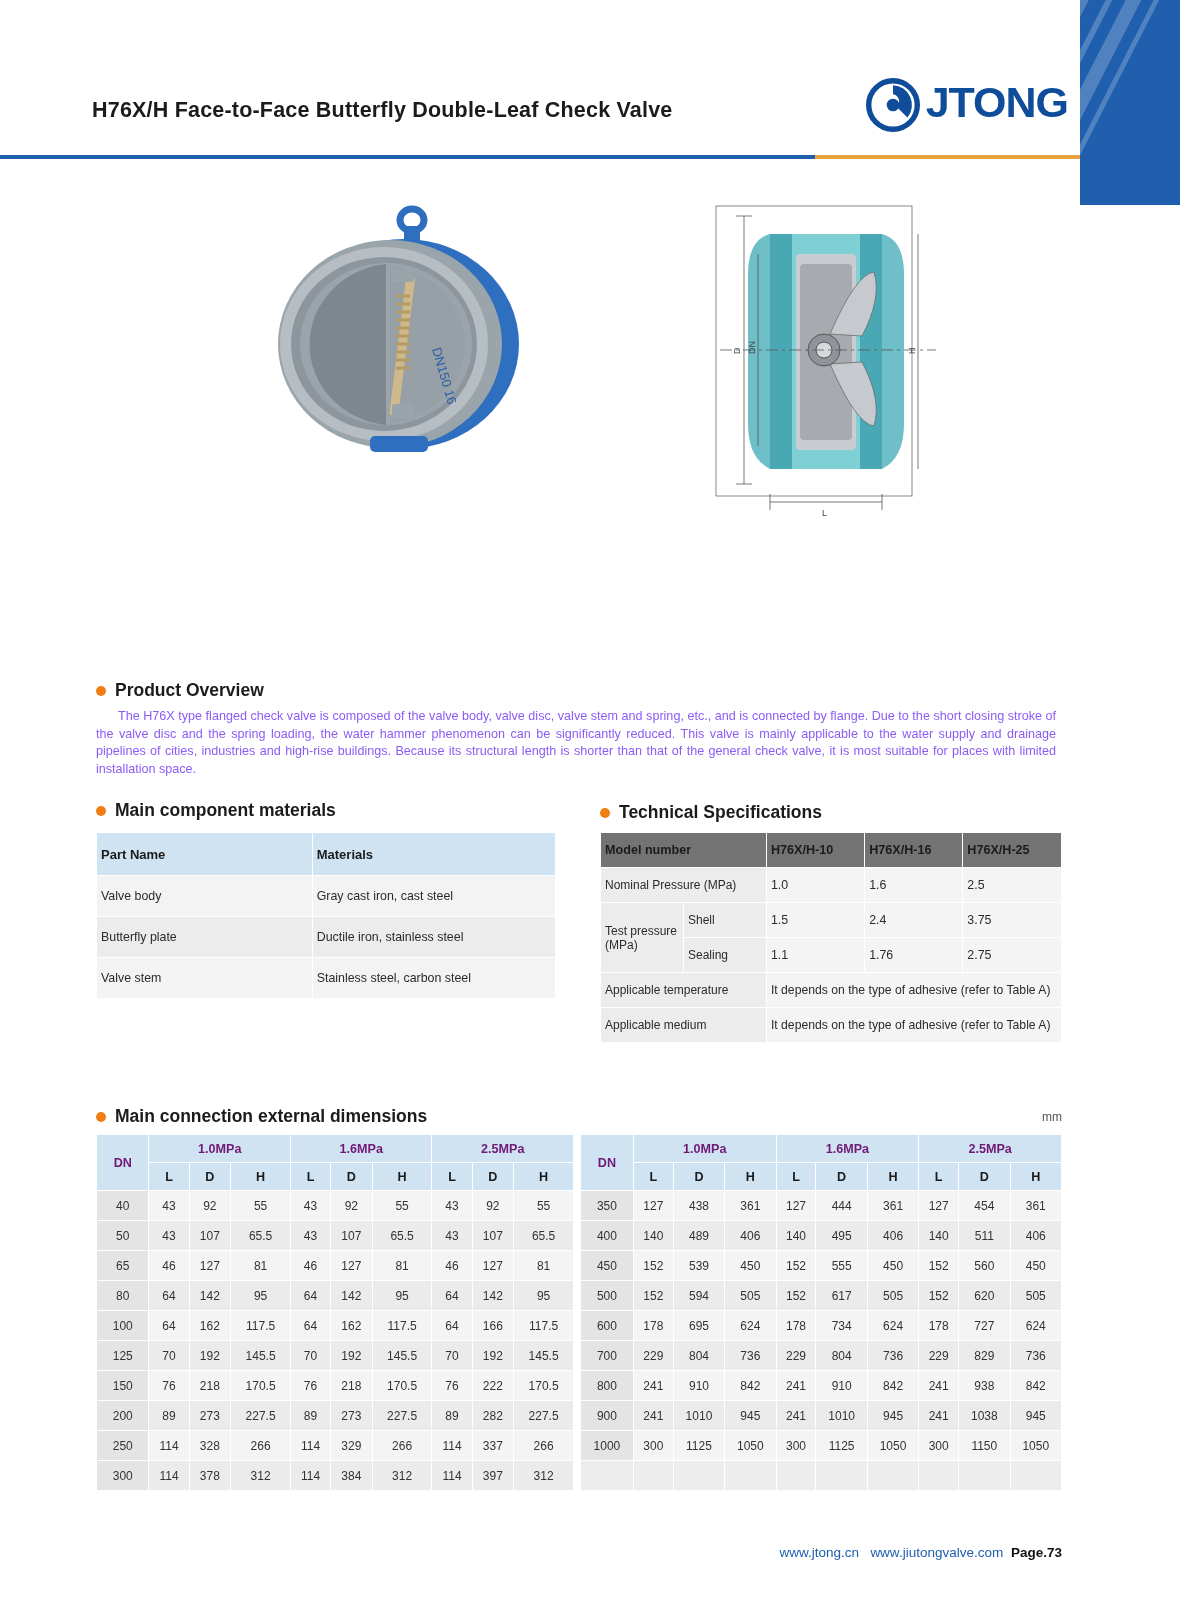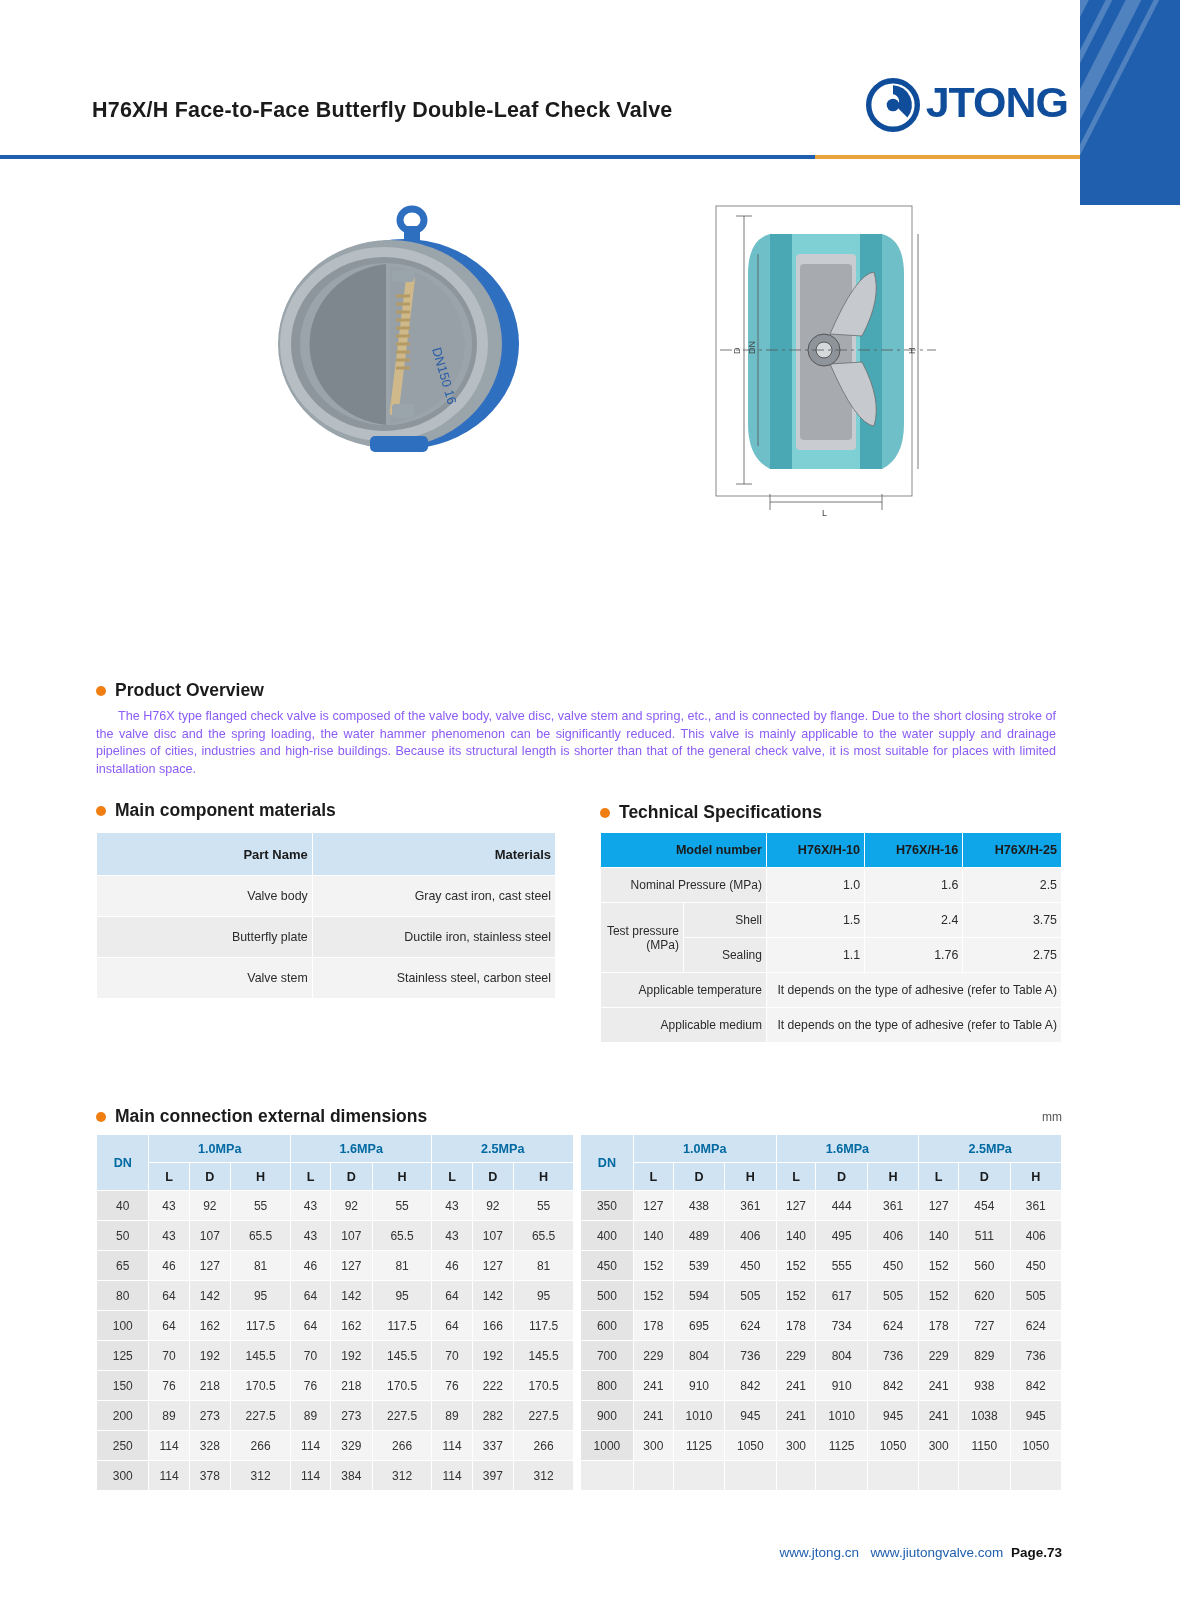--- a/index.html
+++ b/index.html
@@ -97,21 +97,21 @@
     position: absolute; left: 96px; top: 708px; width: 960px;
     font-size: 12.6px; line-height: 17.5px; text-align: justify;
     color: #8b5cf6;
   }
   .overview-text .indent { display:inline-block; width: 22px; }
 
   
   table { border-collapse: collapse; }
   .tbl td, .tbl th {
     border: 1px solid #ffffff;
-    text-align: right;
+    text-align: left;
     font-size: 12.4px;
     color: #2b2b2b;
     font-weight: normal;
     padding: 0 4px;
   }
 
   
   .materials-head { position: absolute; left: 96px; top: 800px; }
   .materials-tbl { position: absolute; left: 96px; top: 832px; width: 460px; }
   .materials-tbl table { width: 100%; }
@@ -121,21 +121,21 @@
   .materials-tbl td { height: 41px; }
   .materials-tbl tr:nth-child(odd of .body-row) td { background: #f2f2f2; }
   .materials-tbl .r1 td { background: #f3f3f3; }
   .materials-tbl .r2 td { background: #ececec; }
 
   
   .tech-head { position: absolute; left: 600px; top: 802px; }
   .tech-tbl { position: absolute; left: 600px; top: 832px; width: 462px; }
   .tech-tbl table { width: 100%; }
   .tech-tbl th {
-    background: #0ea5e9; height: 35px; font-weight: bold; font-size: 12.6px; color:#1b1b1b;
+    background: #737373; height: 35px; font-weight: bold; font-size: 12.6px; color:#1b1b1b;
   }
   .tech-tbl td { height: 35px; }
   .tech-tbl .lbl { background: #ececec; font-size: 12px; }
   .tech-tbl .val { background: #f4f4f4; }
   .tech-tbl .wide { background: #f4f4f4; font-size: 12.2px; }
 
   
   .dims-head { position: absolute; left: 96px; top: 1106px; }
   .mm-label { position: absolute; right: 118px; top: 1110px; font-size: 12px; color:#555; }
 
@@ -144,21 +144,21 @@
   .dims-left table, .dims-right table { width: 100%; }
   .dims-left th, .dims-right th,
   .dims-left td, .dims-right td {
     border: 1px solid #ffffff;
     text-align: center;
     font-size: 12px;
     color: #333;
     font-weight: normal;
     height: 30px;
   }
-  .dims-left .hdr1 th, .dims-right .hdr1 th { background:#cfe3f3; font-weight:bold; font-size:12.6px; color:#0369a1; height: 28px;}
+  .dims-left .hdr1 th, .dims-right .hdr1 th { background:#cfe3f3; font-weight:bold; font-size:12.6px; color:#701a75; height: 28px;}
   .dims-left .hdr2 th, .dims-right .hdr2 th { background:#cfe3f3; font-weight:bold; font-size:12.6px; color:#1b1b1b; height: 28px;}
   .dims-left td.odd, .dims-right td.odd { background:#f4f4f4; }
   .dims-left td.even, .dims-right td.even { background:#ebebeb; }
   .dims-left td.dn, .dims-right td.dn { background:#e4e4e4; }
   .dims-right td.blank { background:#ededed; }
 
   
   .footer {
     position: absolute;
     left: 0; right: 0; bottom: 40px;

